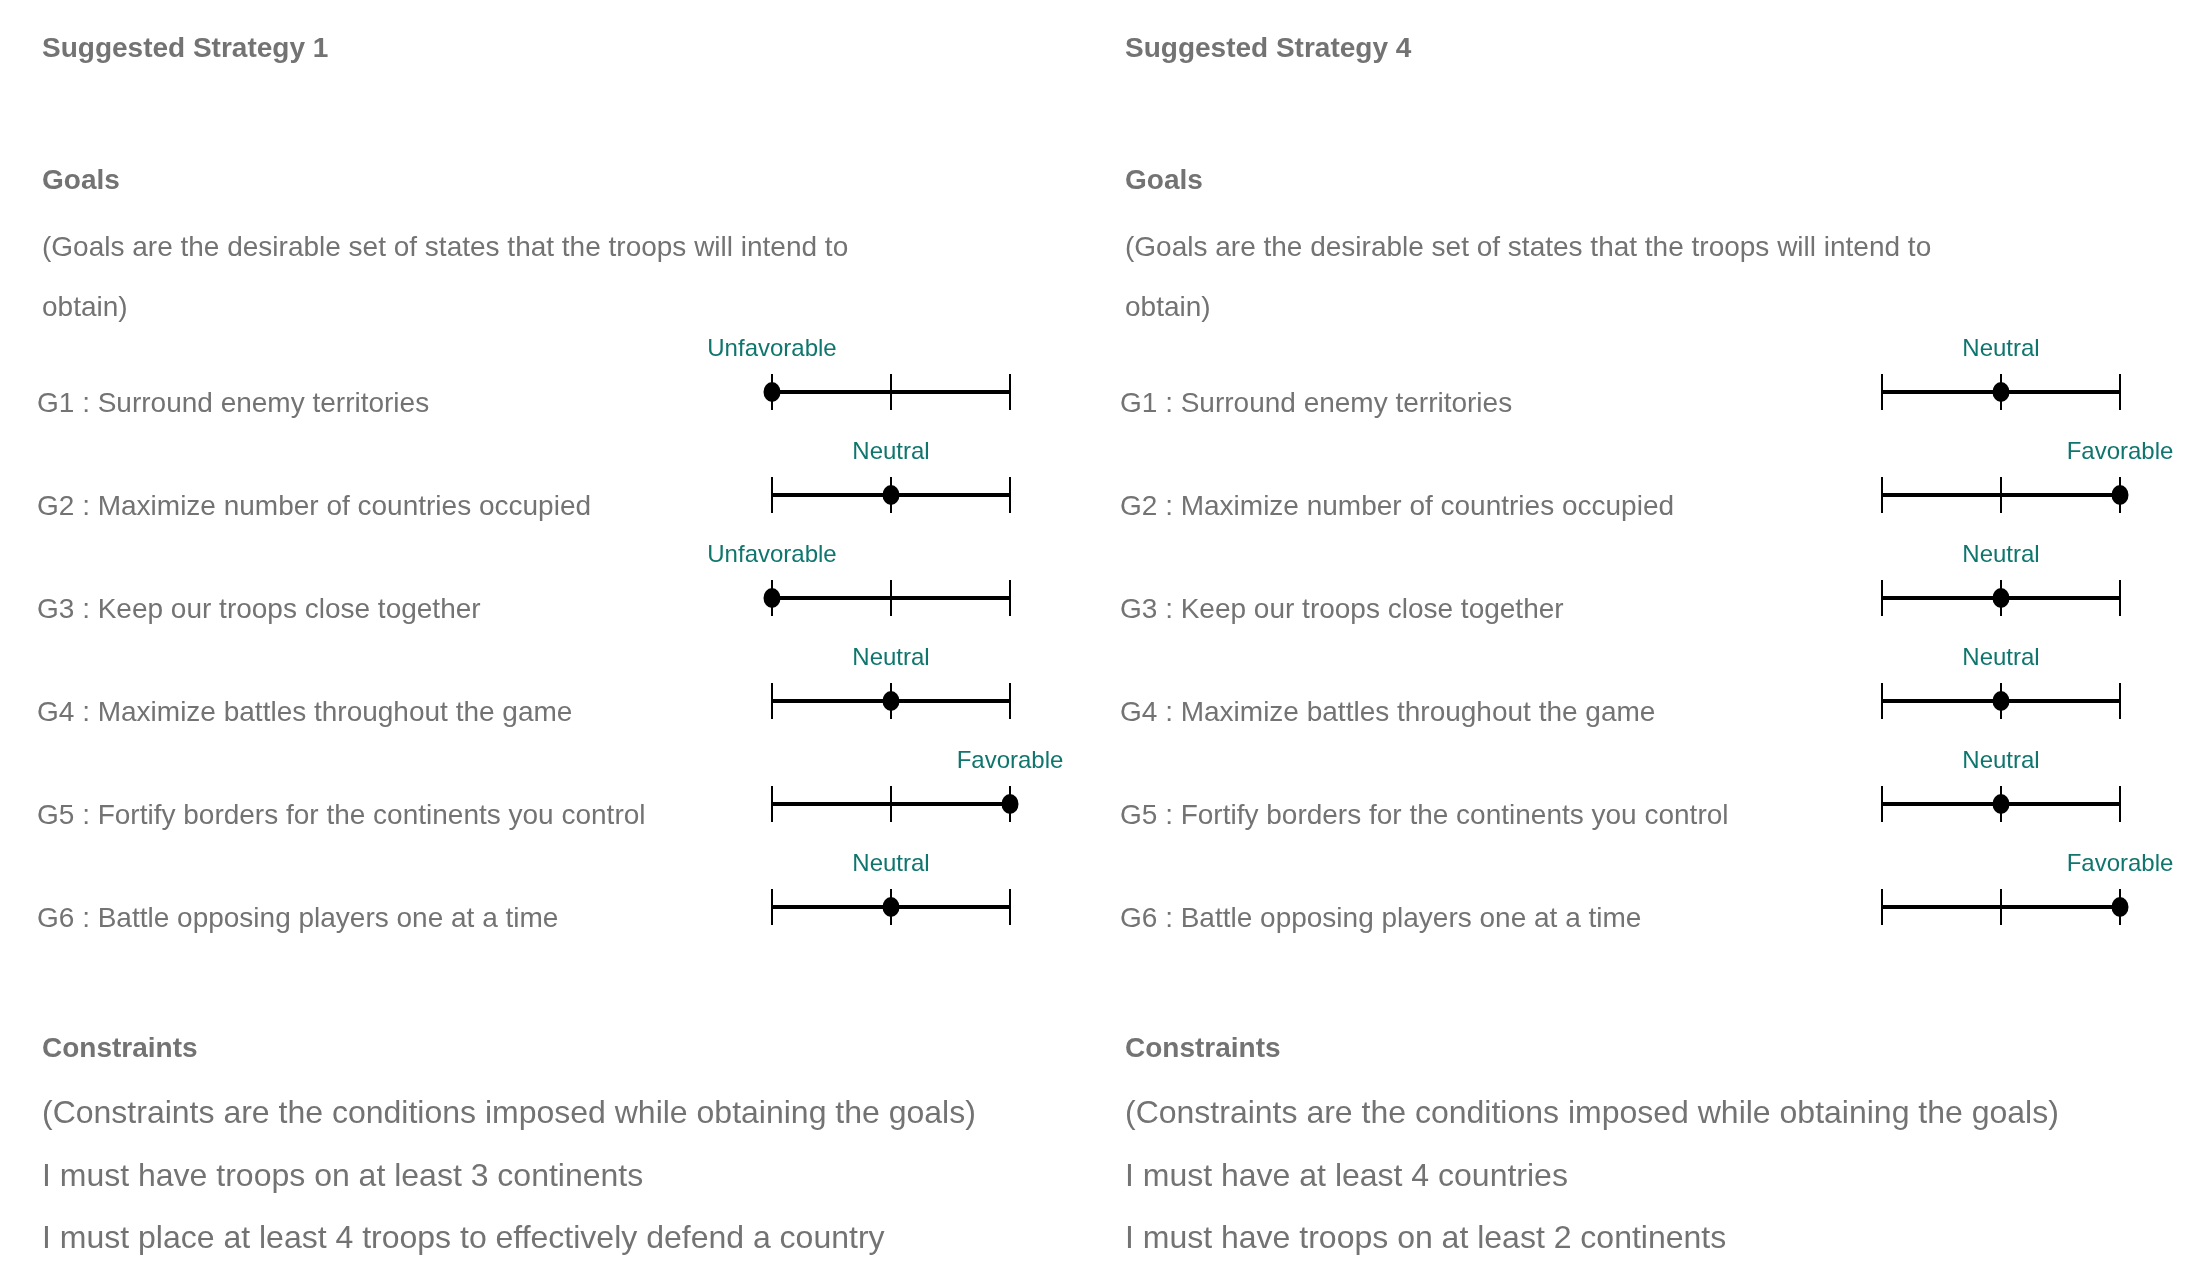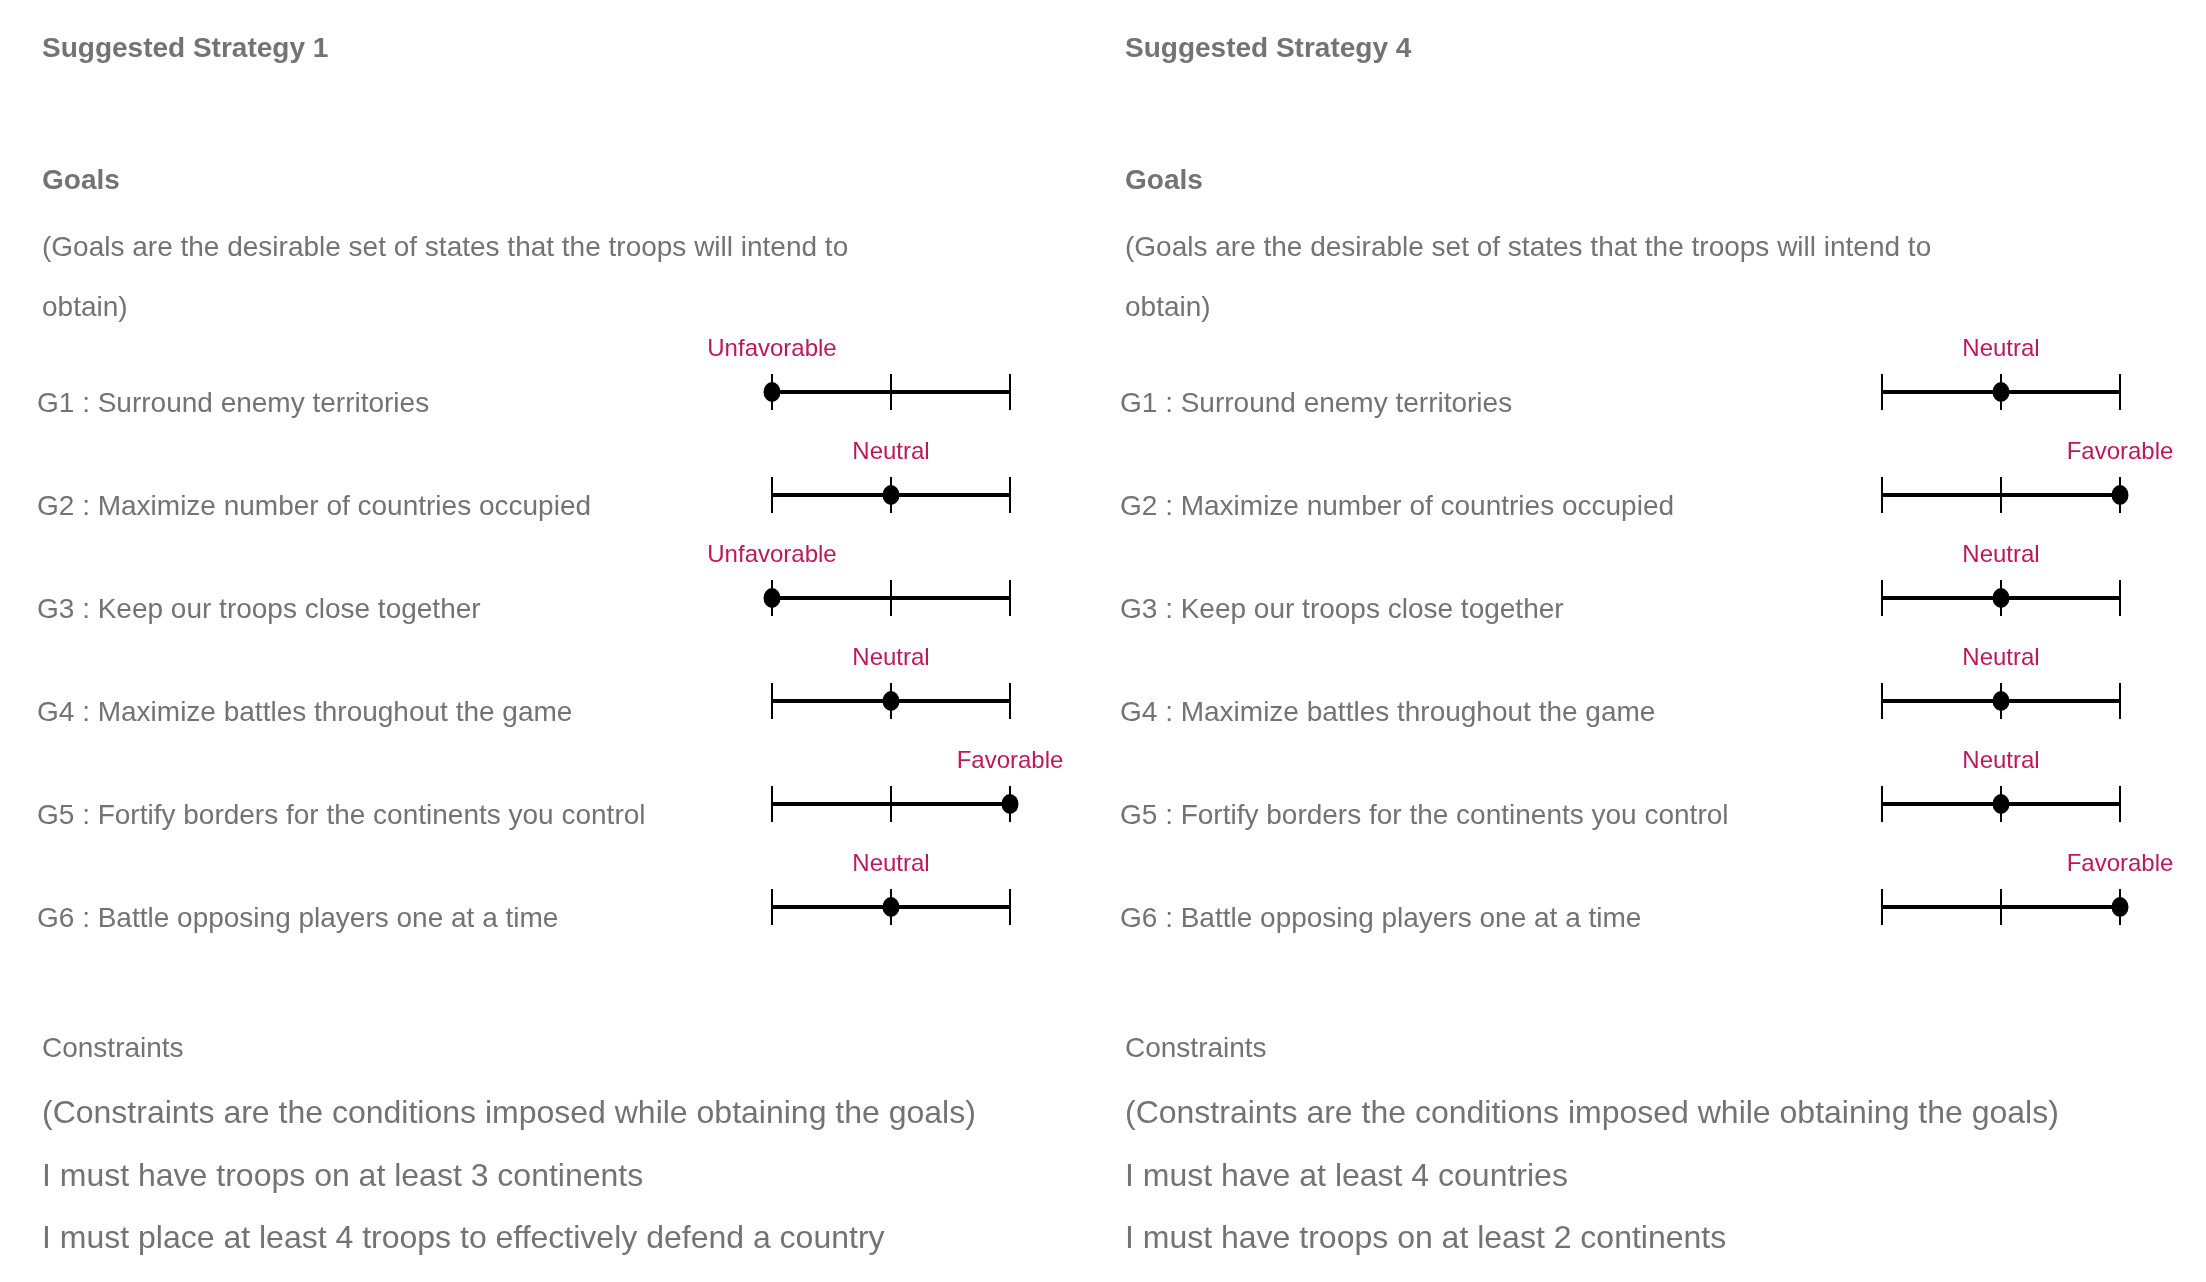--- a/index.html
+++ b/index.html
@@ -17,25 +17,25 @@
   .goal-row{position:absolute;left:0;width:100%;height:34px;}
   .g0{top:349px}.g1{top:452px}.g2{top:555px}.g3{top:658px}.g4{top:761px}.g5{top:864px}
   .goal-label{position:absolute;top:0;left:0;font-size:28px;line-height:34px;white-space:nowrap;margin-top:11px;}
   .slider{position:absolute;top:17px;width:238px;height:0;}
   .col1 .slider{left:735px;}
   .col2 .slider{left:762px;}
   .hline{position:absolute;top:-2px;left:0;width:238px;height:4px;background:#000;}
   .tick{position:absolute;top:-18px;width:2px;height:36px;background:#000;}
   .t0{left:-1px}.t1{left:118px}.t2{left:237px}
   .dot{position:absolute;top:-10px;width:17px;height:20px;border-radius:50%;background:#000;transform:translateX(-50%);}
-  .rating{position:absolute;top:-58px;font-size:24px;line-height:28px;color:#be185d;white-space:nowrap;transform:translateX(-50%);}
+  .rating{position:absolute;top:-58px;font-size:24px;line-height:28px;color:#0f766e;white-space:nowrap;transform:translateX(-50%);}
   .slider[data-pos="0"] .dot,.slider[data-pos="0"] .rating{left:0;}
   .slider[data-pos="50"] .dot,.slider[data-pos="50"] .rating{left:119px;}
   .slider[data-pos="100"] .dot,.slider[data-pos="100"] .rating{left:238px;}
-  .constraints-head{position:absolute;top:1000px;left:0;font-size:28px;line-height:34px;font-weight:normal;white-space:nowrap;}
+  .constraints-head{position:absolute;top:1000px;left:0;font-size:28px;line-height:34px;font-weight:bold;white-space:nowrap;}
   .cline{position:absolute;left:0;font-size:32px;line-height:34px;white-space:nowrap;}
   .constraints-desc{top:1064px;}
   .constraint-a{top:1127px;}
   .constraint-b{top:1189px;}
 </style>
 </head>
 <body>
 
 <section class="col col1">
   <h1 class="title">Suggested Strategy 1</h1>

